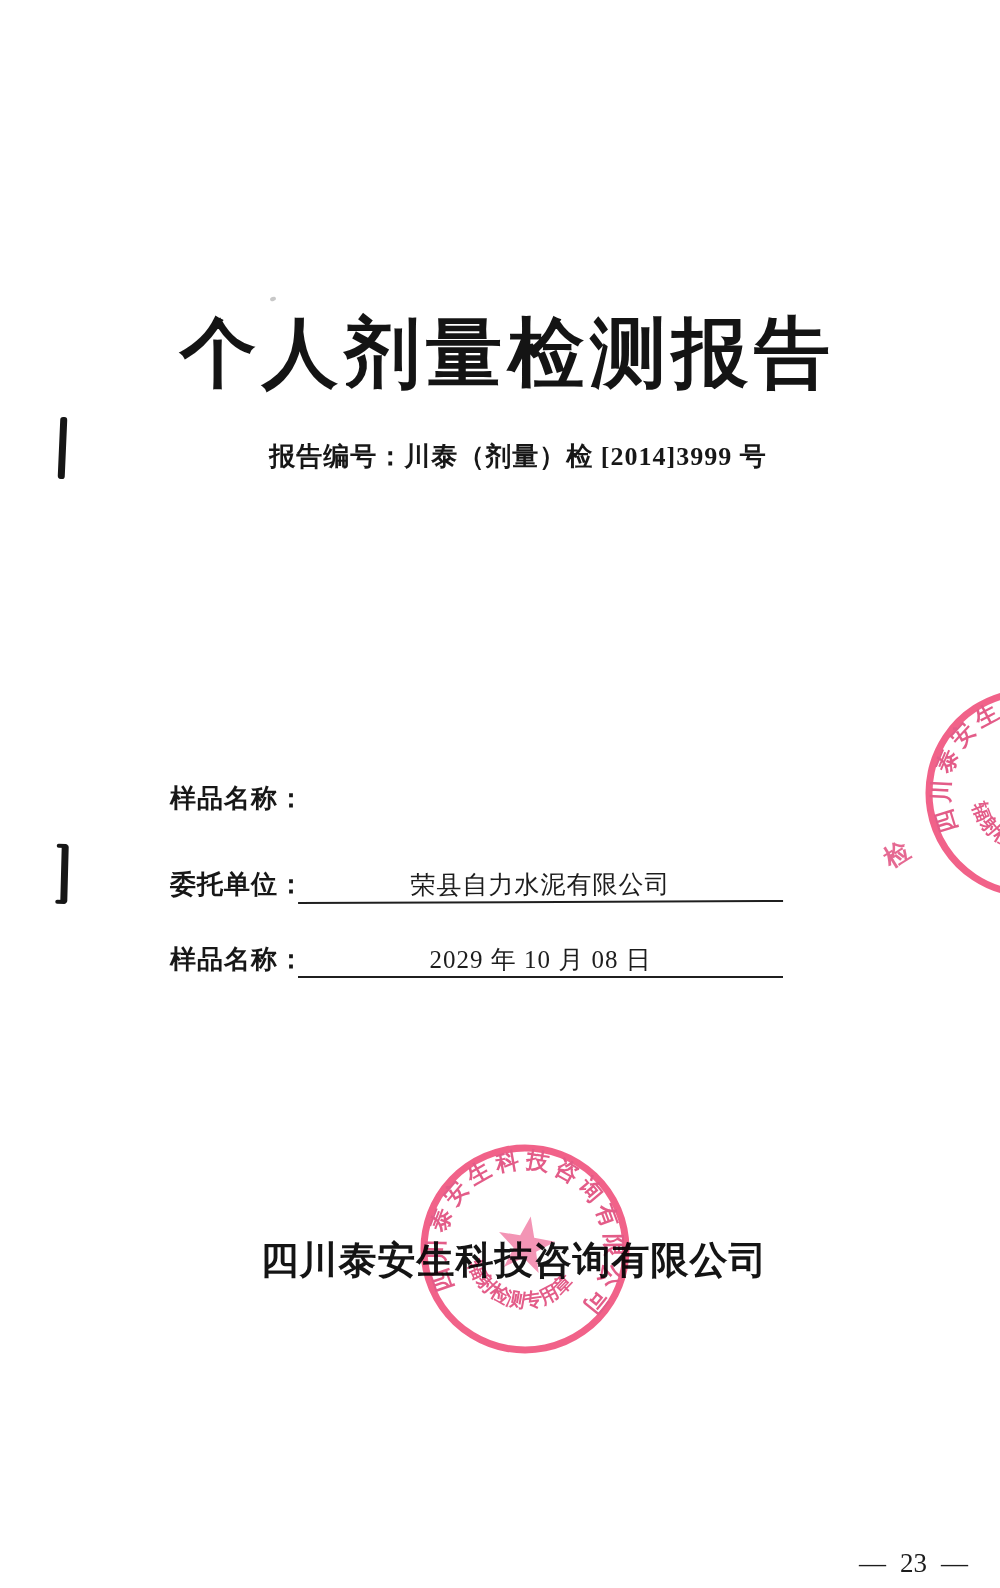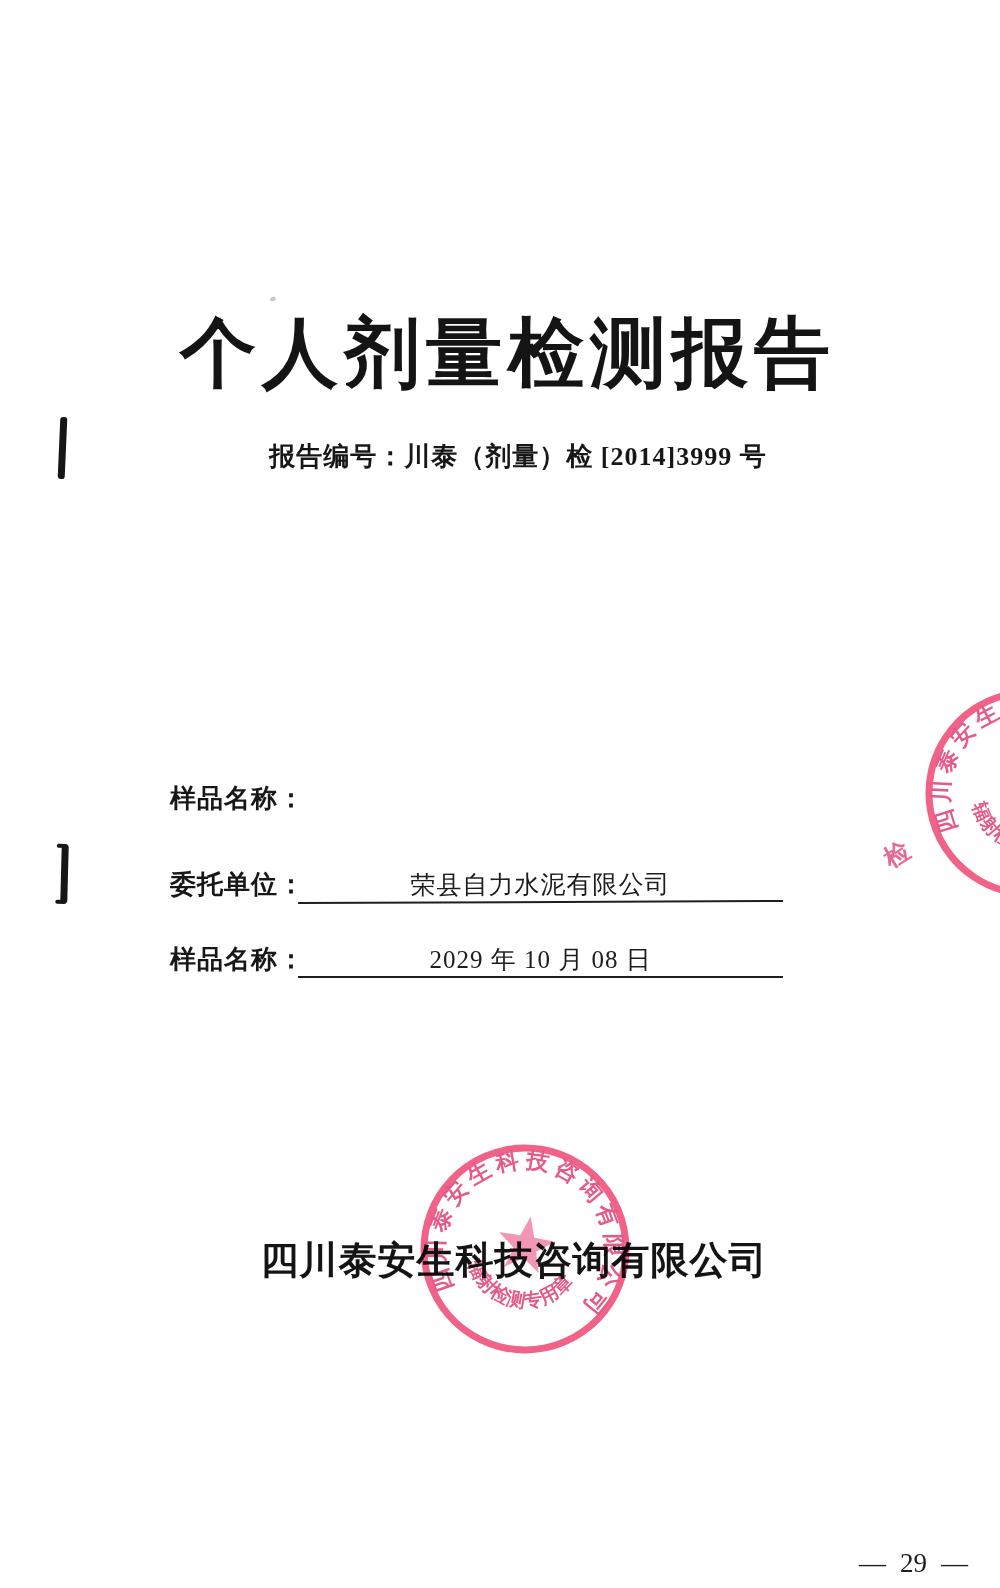--- a/index.html
+++ b/index.html
@@ -174,17 +174,17 @@
     </text>
     <text class="seal-bottom-text">
       <textPath href="#seal-bottom-path" startOffset="50%" text-anchor="middle">辐射检测专用章</textPath>
     </text>
   </svg>
 
   <span class="stamp-fragment">检</span>
 
   <div class="page-no">
     <span>—</span>
-    <span>29</span>
+    <span>23</span>
     <span>—</span>
   </div>
 
 </div>
 
 </body></html>

